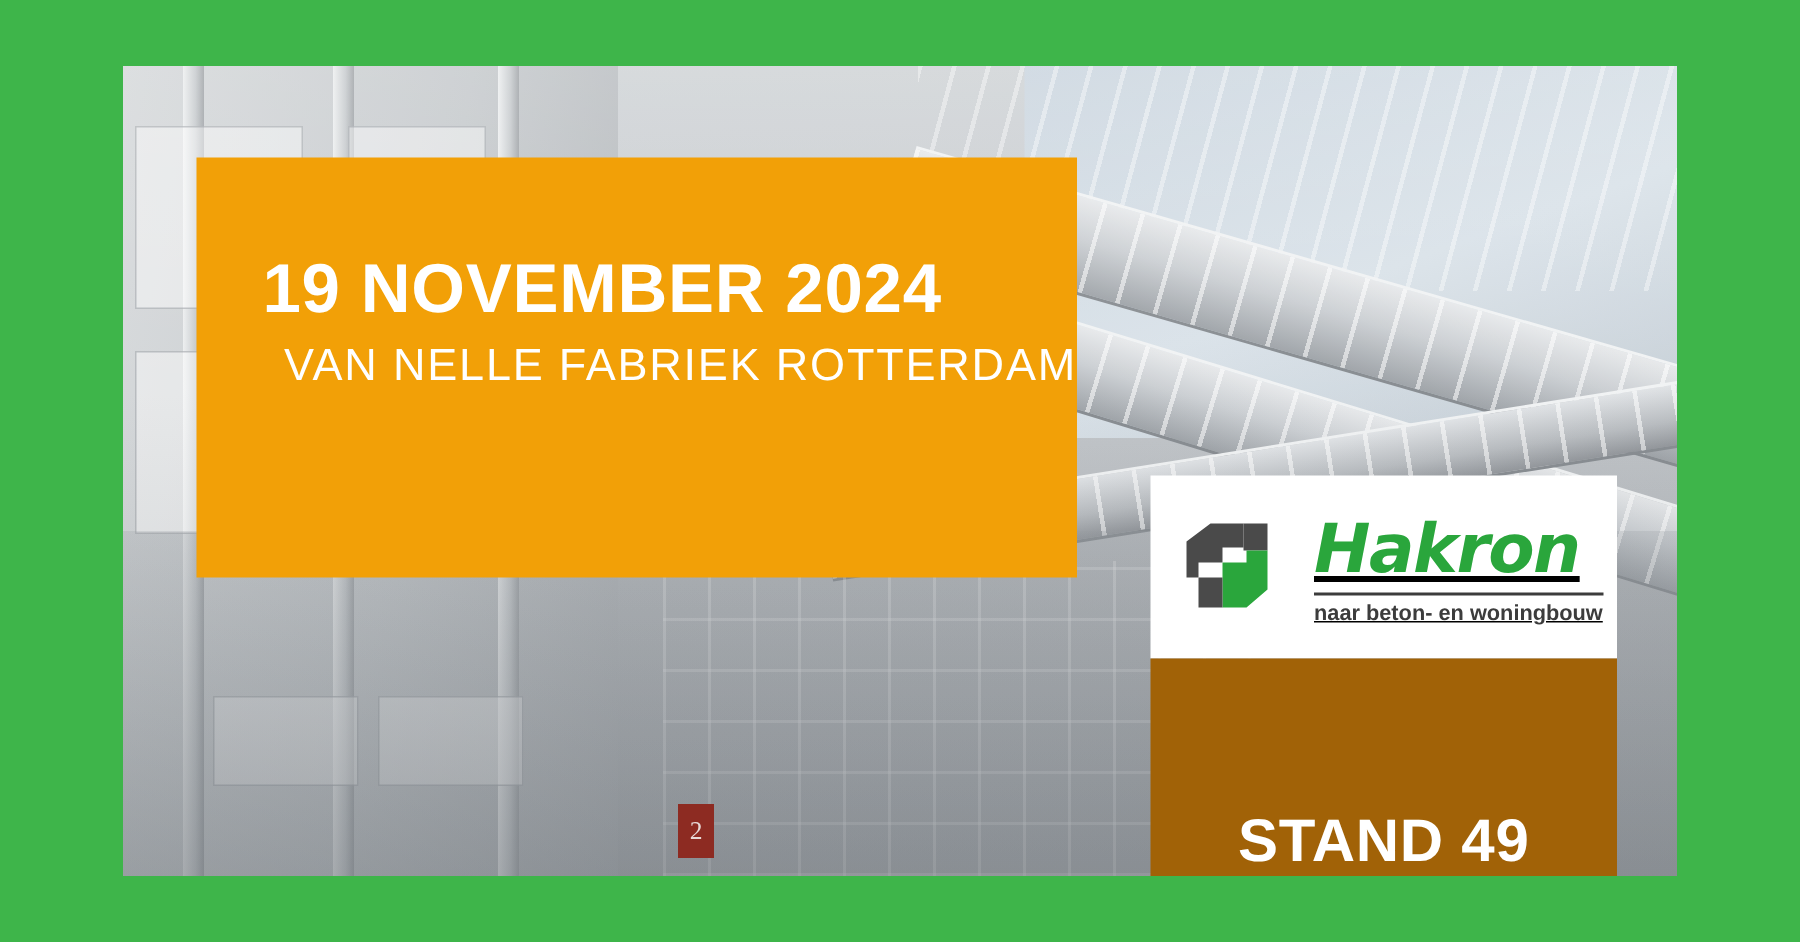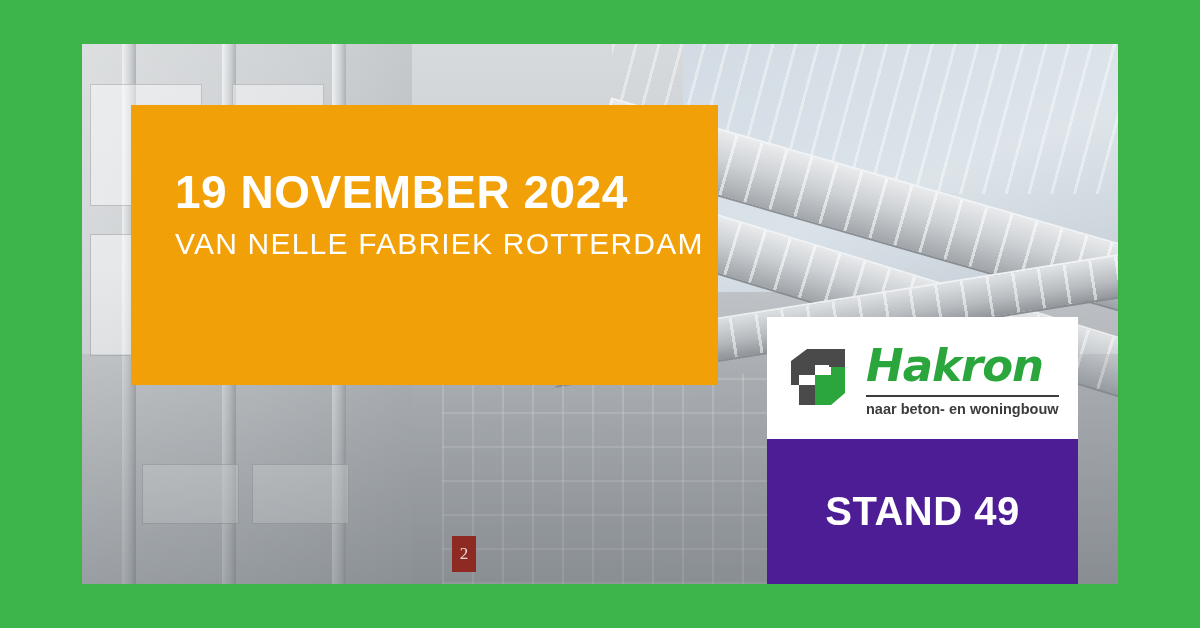--- a/index.html
+++ b/index.html
@@ -161,20 +161,21 @@
     letter-spacing: 0.5px;
     margin-top: 34px;
     white-space: nowrap;
   }
   .event-venue {
     color: #ffffff;
     font-size: 30px;
     letter-spacing: 1.2px;
     margin-top: 8px;
     white-space: nowrap;
+    text-align: right;
   }
 
   
   .logo-panel {
     position: absolute;
     left: 767px;
     top: 317px;
     width: 311px;
     height: 122px;
     background: #ffffff;
@@ -183,22 +184,23 @@
     padding-left: 18px;
     box-sizing: border-box;
   }
   .logo-mark {
     position: relative;
     width: 74px;
     height: 74px;
     flex: 0 0 74px;
   }
   .logo-text-wrap {
-    margin-left: 7px;
+    margin-left: 17px;
     padding-top: 4px;
+    text-decoration: underline;
   }
   .logo-word {
     color: #2aa63c;
     font-size: 45px;
     font-weight: bold;
     font-style: italic;
     font-family: "DejaVu Sans", sans-serif;
     line-height: 1;
     letter-spacing: -1px;
   }
@@ -212,23 +214,23 @@
     white-space: nowrap;
   }
 
   
   .stand-bar {
     position: absolute;
     left: 767px;
     top: 439px;
     width: 311px;
     height: 145px;
-    background: #4c1d95;
+    background: #a16207;
     display: flex;
-    align-items: center;
+    align-items: flex-end;
     justify-content: center;
   }
   .stand-text {
     color: #ffffff;
     font-size: 40px;
     font-weight: bold;
     letter-spacing: 0.5px;
   }
 </style>
 </head>

